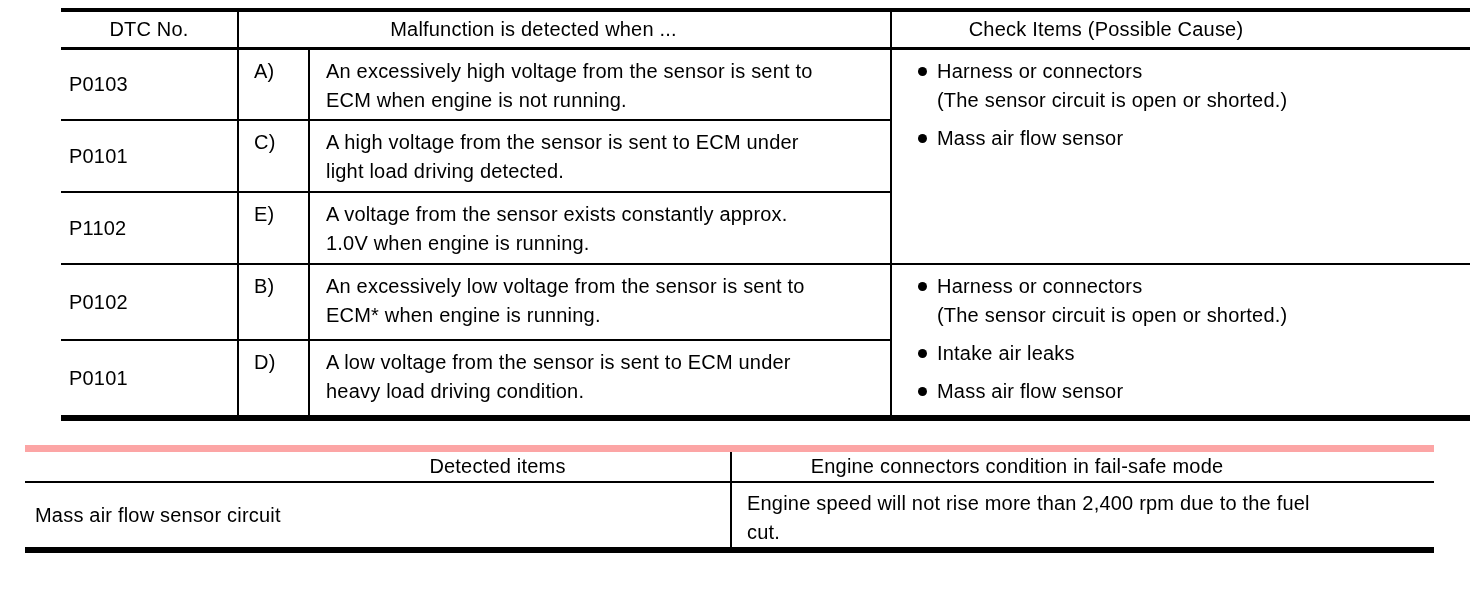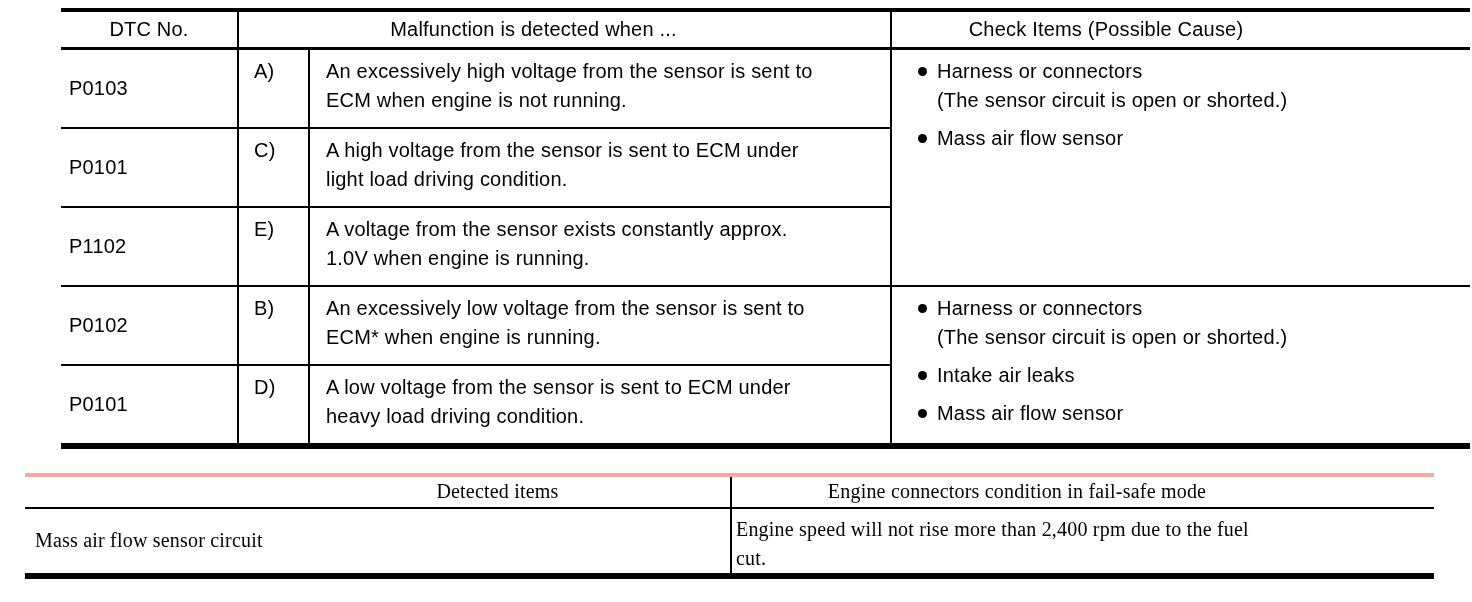--- a/index.html
+++ b/index.html
@@ -40,21 +40,21 @@
   .v-div { border-left: 2px solid #000; }
 
   .dtc-cell {
     vertical-align: middle;
     padding: 0 0 0 8px;
     text-align: left;
   }
   .letter-cell { vertical-align: top; padding: 7px 0 0 15px; }
   .text-cell {
     vertical-align: top;
-    padding: 7px 6px 12px 16px;
+    padding: 7px 6px 4px 16px;
     white-space: pre-line;
   }
   .check-cell { vertical-align: top; padding: 7px 6px 0 12px; }
 
   .bullet-item { display: flex; margin: 0 0 9px 14px; }
   .bullet {
     flex: 0 0 auto;
     width: 9px; height: 9px;
     border-radius: 50%;
     background: #000;
@@ -68,40 +68,39 @@
   .shift-check { left: -75px; }
   .shift-detected { left: 120px; }
   .shift-cond  { left: -66px; }
 
   
   .footnote { margin-top: 6px; width: 1409px; }
 
   
   .t2 {
     margin-top: 24px;
-    border-top: 4px solid #fca5a5;
+    border-top: 7px solid #fca5a5;
     border-bottom: 6px solid #000;
-    font-family: Liberation Serif, serif;
   }
   .t2 thead th {
     height: 33px;
     border-bottom: 2px solid #000;
     text-align: center;
     vertical-align: middle;
     padding: 0;
   }
   .t2 tbody tr { height: 68px; }
   .detected-cell {
     vertical-align: middle;
     padding: 0 9px 0 10px;
     text-align: left;
   }
   .condition-cell {
     vertical-align: top;
-    padding: 6px 6px 0 4px;
+    padding: 6px 6px 0 15px;
     white-space: pre-line;
   }
 </style>
 </head>
 <body>
 
 <div class="page">
 
   <table class="t1">
     <colgroup>
@@ -138,21 +137,21 @@
           <div class="bullet-item">
             <span class="bullet"></span>
             <span class="bullet-text">Mass air flow sensor</span>
           </div>
         </td>
       </tr>
       <tr>
         <td class="dtc-cell">P0101</td>
         <td class="letter-cell v-div">C)</td>
         <td class="text-cell v-div">A high voltage from the sensor is sent to ECM under
-light load driving condition.</td>
+light load driving detected.</td>
       </tr>
       <tr>
         <td class="dtc-cell">P1102</td>
         <td class="letter-cell v-div">E)</td>
         <td class="text-cell v-div">A voltage from the sensor exists constantly approx.
 1.0V when engine is running.</td>
       </tr>
       <tr>
         <td class="dtc-cell">P0102</td>
         <td class="letter-cell v-div">B)</td>

